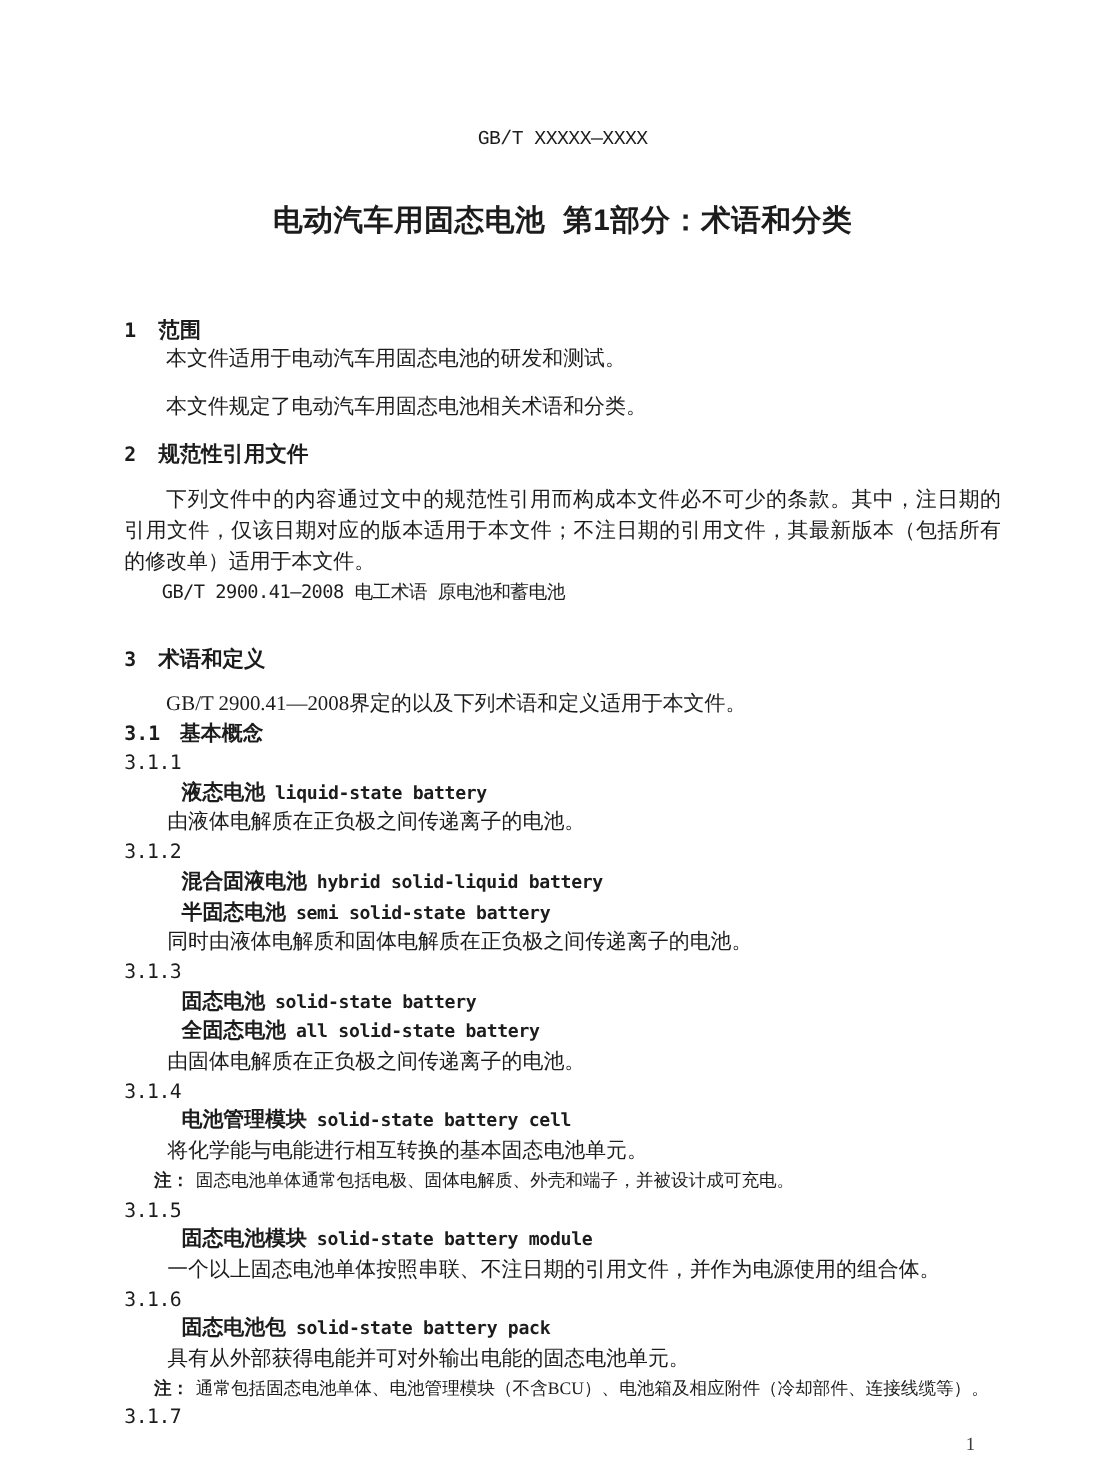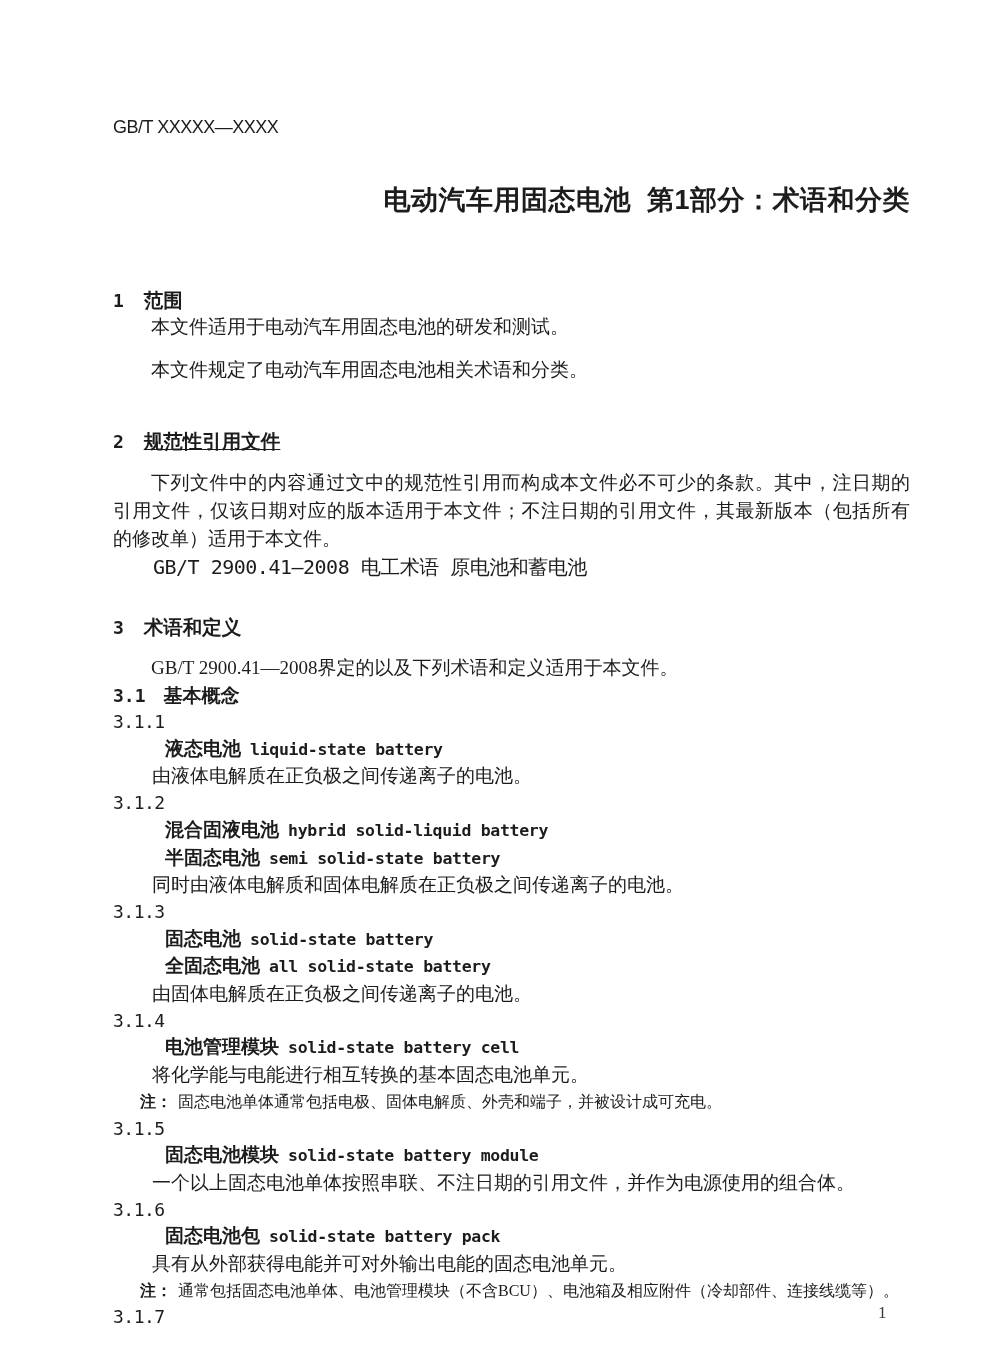--- a/index.html
+++ b/index.html
@@ -13,30 +13,30 @@
     font-family:"Liberation Serif","DejaVu Serif",serif;
   }
   .content{
     position:absolute;
     left:113px;
     right:92px;
     top:0;
   }
   .header-code{
     margin-top:116px;
-    text-align:left;
-    font-family:Liberation Sans, sans-serif;
+    text-align:center;
+    font-family:Liberation Mono, monospace;
     font-size:18px;
     line-height:22px;
     letter-spacing:-0.5px;
     white-space:nowrap;
   }
   .doc-title{
     margin:44px 0 0 0;
-    text-align:right;
+    text-align:center;
     font-family:"Liberation Sans","DejaVu Sans",sans-serif;
     font-weight:bold;
     font-size:27px;
     line-height:36px;
     word-spacing:8px;
     letter-spacing:0.5px;
   }
   .sec-heading{
     font-family:"Liberation Sans","DejaVu Sans",sans-serif;
     font-weight:bold;
@@ -45,34 +45,34 @@
     margin:0;
   }
   .sec-heading .sec-num{
     display:inline-block;
     margin-right:20px;
     font-family:"DejaVu Sans Mono","Liberation Mono",monospace;
     font-size:18px;
     font-weight:bold;
   }
   .h-sec1{margin-top:70px;}
-  .h-sec2{margin-top:45px;text-decoration:underline;}
+  .h-sec2{margin-top:17px;}
   .h-sec3{margin-top:34px;}
   .body-p{
     margin:0;
     font-size:19px;
     line-height:28px;
     text-indent:2em;
     text-align:justify;
   }
   .mt-para{margin-top:15px;}
   .mt-para3{margin-top:14px;}
   .ref-line{
     margin:0;
-    font-size:20px;
+    font-size:17px;
     line-height:28px;
     text-indent:2em;
     font-family:"DejaVu Sans Mono","Liberation Mono",monospace;
     letter-spacing:-0.5px;
     white-space:nowrap;
   }
   .sub-heading{
     font-family:"Liberation Sans","DejaVu Sans",sans-serif;
     font-weight:bold;
     font-size:19px;

